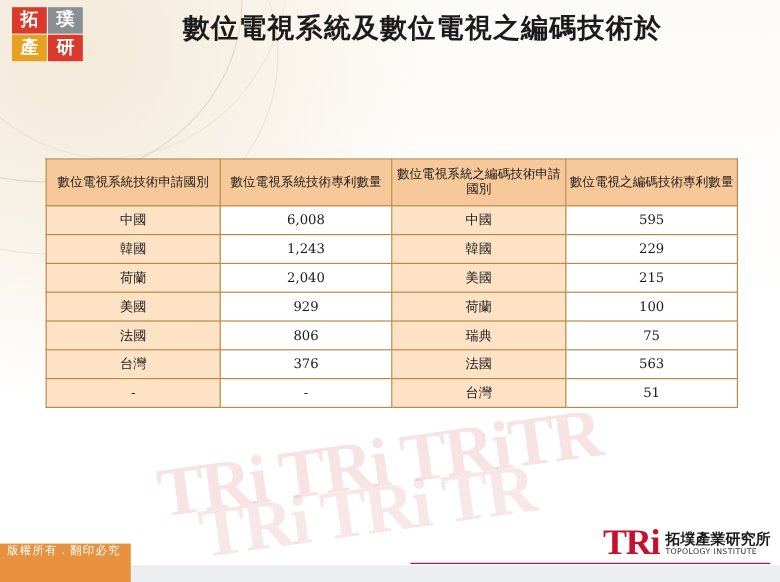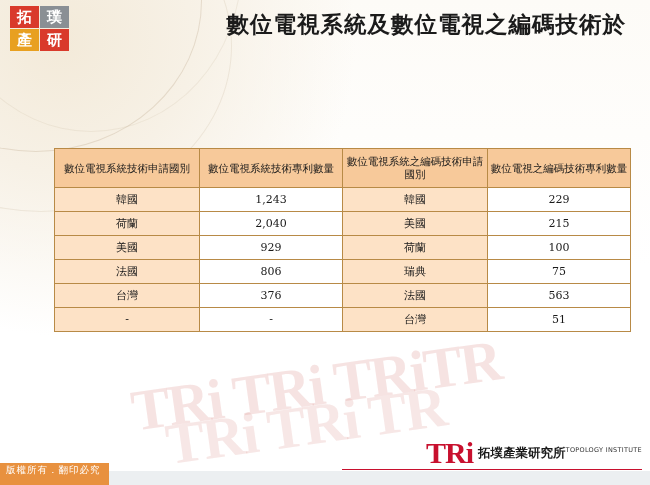--- a/index.html
+++ b/index.html
@@ -75,36 +75,35 @@
   .logo .s1 { left: 0;    top: 0;   background: #d93a2b; }
   .logo .s2 { left: 30px; top: 0;   background: #8a8f94; }
   .logo .s3 { left: 0;    top: 23px; background: #e8a020; }
   .logo .s4 { left: 30px; top: 23px; background: #d93a2b; }
 
   .title {
     position: absolute;
     left: 78px;
     top: 8px;
     width: 548px;
-    text-align: right;
+    text-align: center;
     font-family: "DejaVu Serif", serif;
     font-size: 22.5px;
     font-weight: bold;
     line-height: 33px;
     color: #1b1b1b;
     letter-spacing: 1px;
   }
 
   
   .table-wrap {
     position: absolute;
     left: 38px;
-    top: 148px;
+    top: 132px;
     width: 576px;
-    margin-left: 16px;
   }
   table.data {
     border-collapse: collapse;
     width: 576px;
     table-layout: fixed;
   }
   table.data th, table.data td {
     border: 1px solid #b88a46;
     font-family: "DejaVu Serif", serif;
     font-size: 11px;
@@ -149,21 +148,21 @@
     left: 0;
     bottom: 0;
     width: 650px;
     height: 14px;
     background: #eceff1;
   }
   .footer-tag {
     position: absolute;
     left: 0;
     bottom: 0;
-    height: 22px;
+    height: 32px;
     line-height: 14px;
     padding: 0 8px 0 6px;
     background: #e8913f;
     color: #ffffff;
     font-family: "DejaVu Sans", sans-serif;
     font-size: 9.5px;
     letter-spacing: 1px;
   }
   .footer-logo {
     position: absolute;
@@ -177,21 +176,21 @@
     font-family: "Liberation Serif", serif;
     font-size: 30px;
     font-weight: bold;
     color: #c8102e;
     letter-spacing: -1px;
     line-height: 30px;
   }
   .footer-logo .names {
     margin-left: 5px;
     display: flex;
-    flex-direction: row;
+    flex-direction: column;
     justify-content: center;
   }
   .footer-logo .cn {
     font-family: "DejaVu Serif", serif;
     font-size: 12.5px;
     font-weight: bold;
     color: #1b1b1b;
     line-height: 14px;
   }
   .footer-logo .en {
@@ -244,20 +243,26 @@
       <thead>
         <tr>
           <th>數位電視系統技術申請國別</th>
           <th>數位電視系統技術專利數量</th>
           <th>數位電視系統之編碼技術申請國別</th>
           <th>數位電視之編碼技術專利數量</th>
         </tr>
       </thead>
       <tbody>
         <tr>
+          <td class="label">中國</td>
+          <td class="value">6,008</td>
+          <td class="label">中國</td>
+          <td class="value">595</td>
+        </tr>
+        <tr>
           <td class="label">韓國</td>
           <td class="value">1,243</td>
           <td class="label">韓國</td>
           <td class="value">229</td>
         </tr>
         <tr>
           <td class="label">荷蘭</td>
           <td class="value">2,040</td>
           <td class="label">美國</td>
           <td class="value">215</td>

